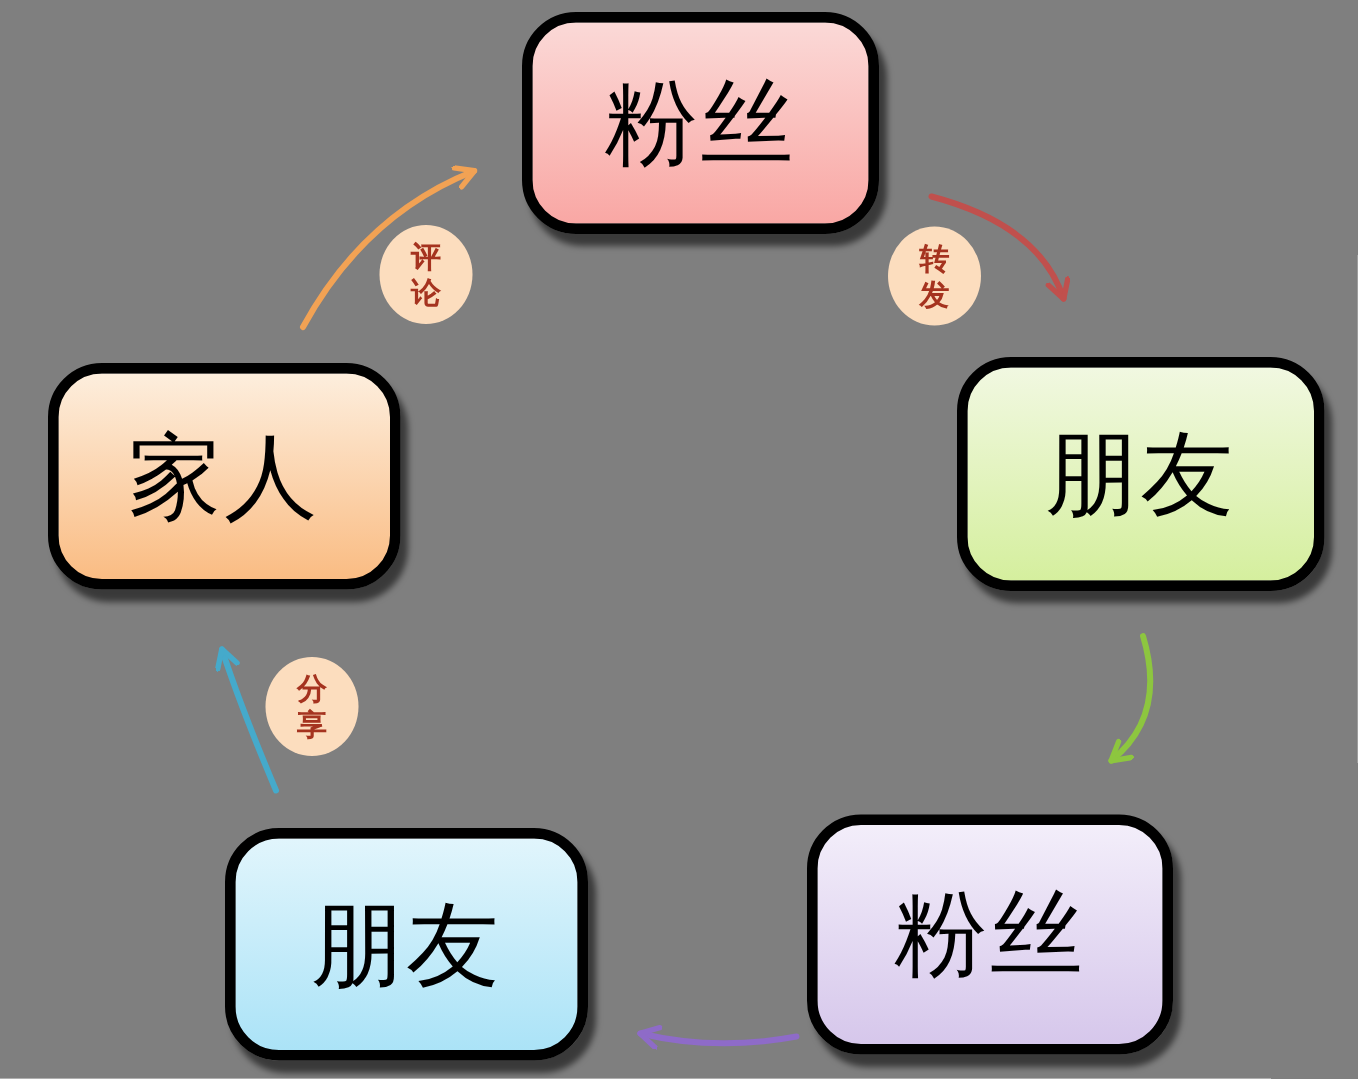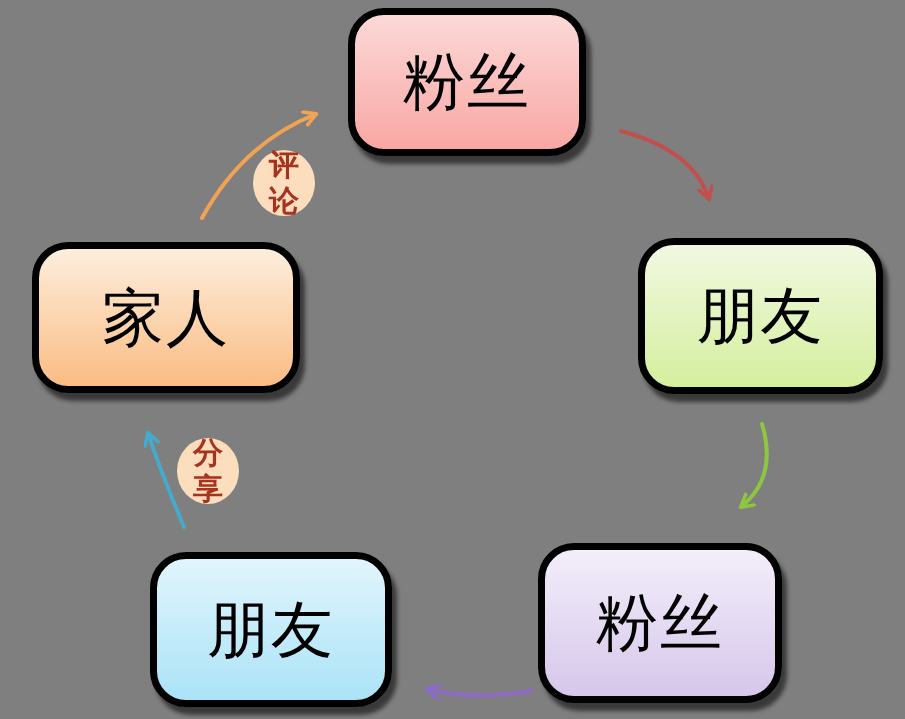--- a/index.html
+++ b/index.html
@@ -39,36 +39,36 @@
     font-size: 62px;
     font-weight: 500;
     letter-spacing: 2px;
     line-height: 1;
     white-space: nowrap;
   }
   .node-1 { left: 348px; top: 8px;   width: 238px; height: 148px; }
   .node-2 { left: 638px; top: 238px; width: 245px; height: 156px; }
   .node-3 { left: 538px; top: 543px; width: 244px; height: 160px; }
   .node-4 { left: 150px; top: 552px; width: 242px; height: 155px; }
-  .node-5 { left: 32px;  top: 242px; width: 268px; height: 151px; }
+  .node-5 { left: 32px;  top: 242px; width: 235px; height: 151px; }
   .badge {
     position: absolute;
     width: 62px;
     height: 66px;
     border-radius: 50%;
     background: var(--badge-fill);
     display: flex;
     align-items: center;
     justify-content: center;
   }
   .badge-label {
     display: block;
     width: 1.1em;
     color: var(--badge-text);
-    font-size: 30px;
+    font-size: 20px;
     font-weight: 700;
     line-height: 1.2;
     text-align: center;
     word-break: break-all;
   }
   .badge-1 { left: 253px; top: 150px; }
   .badge-2 { left: 592px; top: 151px; }
   .badge-3 { left: 681px; top: 432px; }
   .badge-4 { left: 427px; top: 619px; }
   .badge-5 { left: 177px; top: 438px; }
@@ -120,20 +120,23 @@
   </div>
 
   <div class="node node-5" style="--c1: #FDEEDD; --c2: #FABC83;">
     <span class="node-label">家人</span>
   </div>
 
   <div class="badge badge-1" style="--badge-fill: #FCDDBE; --badge-text: #A5331F;">
     <span class="badge-label">评论</span>
   </div>
 
+  <div class="badge badge-2" style="--badge-fill: #FCDDBE; --badge-text: #A5331F;">
+    <span class="badge-label">转发</span>
+  </div>
 
 
 
   <div class="badge badge-5" style="--badge-fill: #FCDDBE; --badge-text: #A5331F;">
     <span class="badge-label">分享</span>
   </div>
 
 </div>
 
 </body></html>

